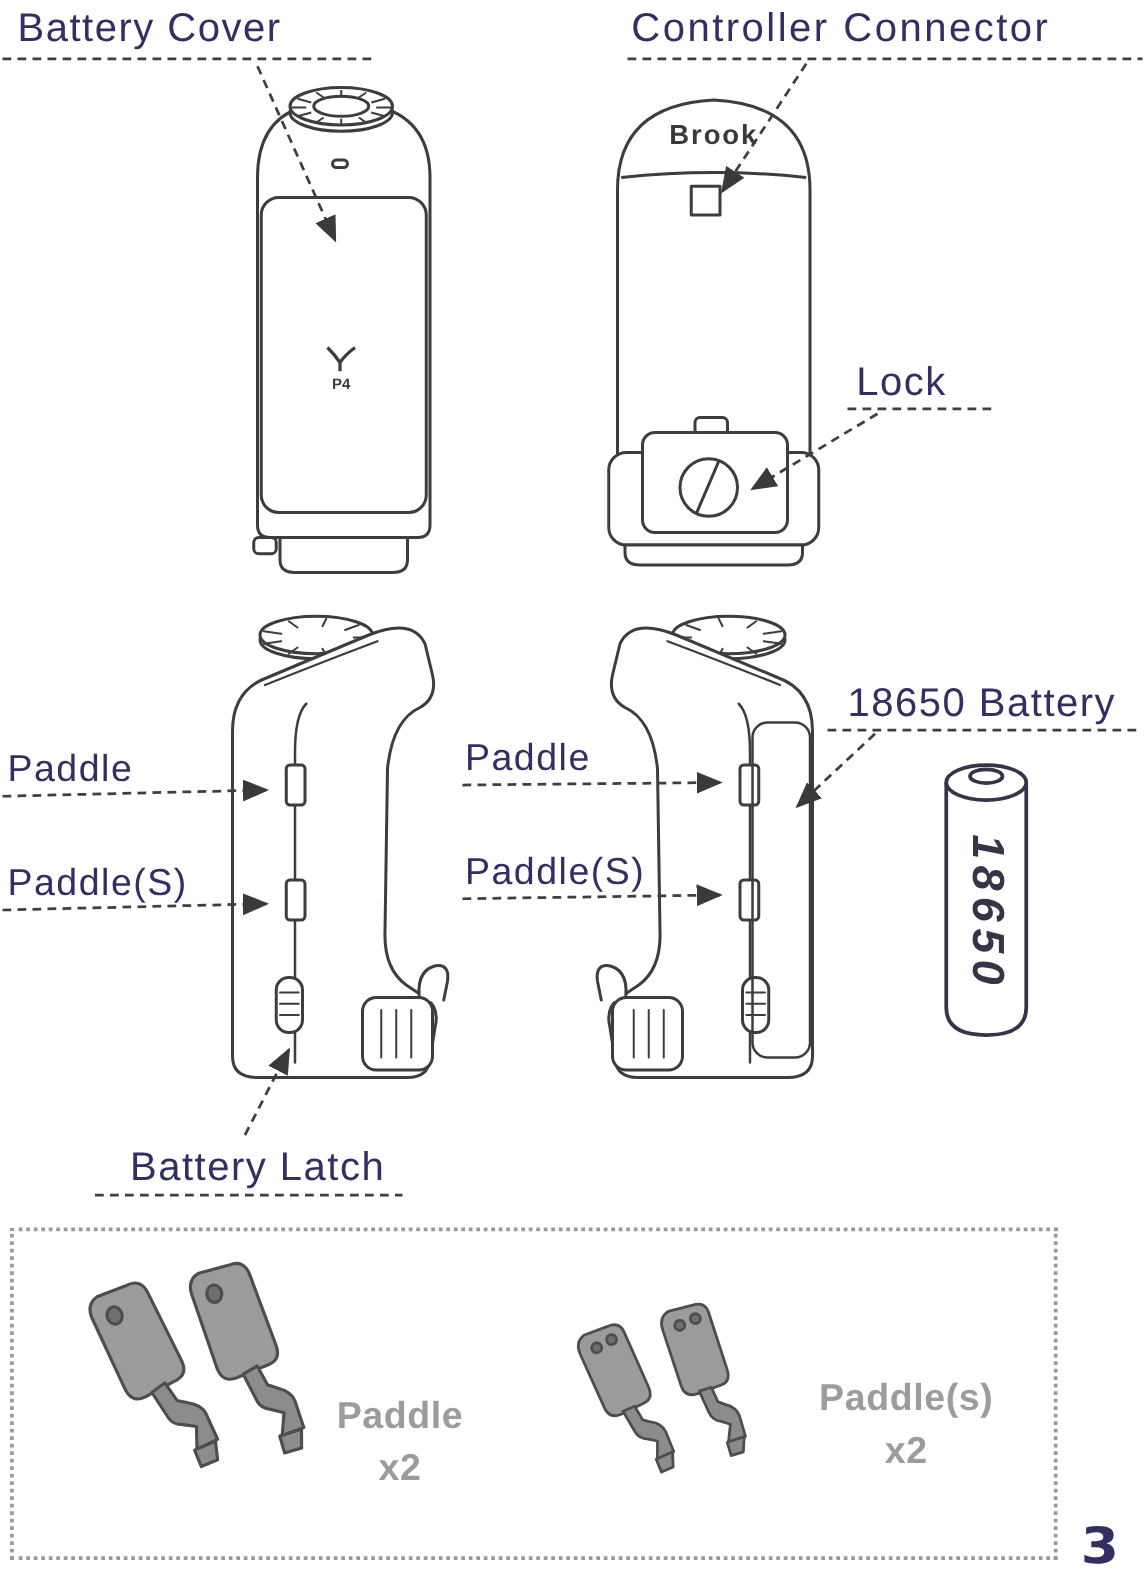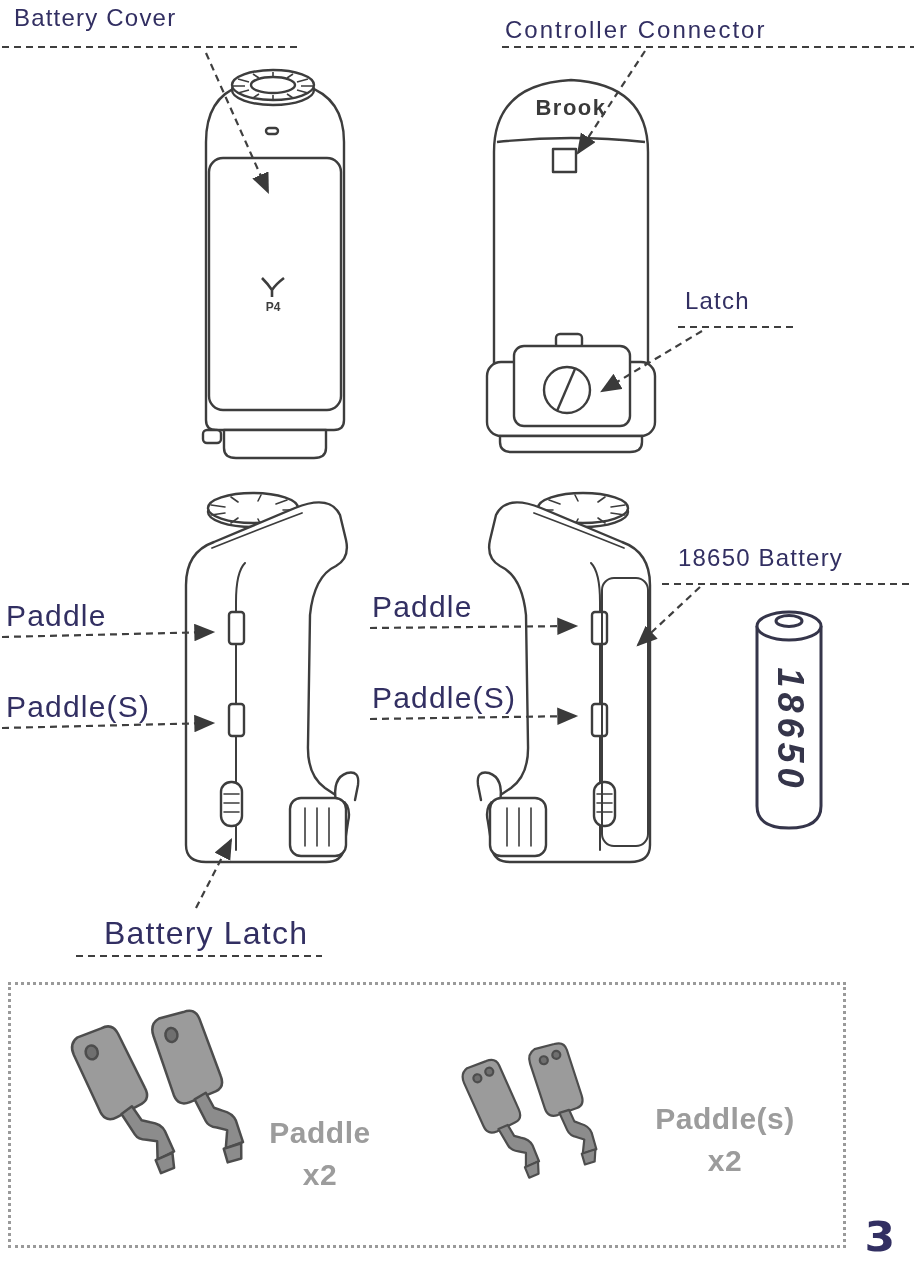--- a/index.html
+++ b/index.html
@@ -3,21 +3,21 @@
 <meta charset="utf-8">
 <style>
   * { margin:0; padding:0; box-sizing:border-box; }
   html,body { background:#ffffff; }
   .page {
     position:relative; width:916px; height:1261px; background:#ffffff;
     font-family:"Liberation Sans", sans-serif; overflow:hidden;
   }
   .art { position:absolute; left:0; top:0; }
   .label {
-    position:absolute; color:#322f62; font-size:24px; letter-spacing:1.2px;
+    position:absolute; color:#322f62; font-size:32px; letter-spacing:1.2px;
     white-space:nowrap; font-weight:400;
   }
   .label.small { font-size:30px; }
   .gray-label {
     position:absolute; color:#9c9c9c; font-weight:bold; font-size:30px;
     text-align:center; line-height:1.4; letter-spacing:0.5px;
   }
   .parts-box {
     position:absolute; left:8px; top:982px; width:838px; height:266px;
     border:3px dotted #9a9a9a; background:transparent;
@@ -133,22 +133,22 @@
 
     <g>
       <use href="#padL" transform="translate(66,1032) rotate(-14)"></use>
       <use href="#padL" transform="translate(148,1012) rotate(-8)"></use>
       <use href="#padS" transform="translate(458,1064) rotate(-12)"></use>
       <use href="#padS" transform="translate(526,1044) rotate(-6)"></use>
     </g>
   </svg>
 
   <div class="label" style="left:14px; top:4px;">Battery Cover</div>
-  <div class="label" style="left:505px; top:16px; letter-spacing:2px;">Controller Connector</div>
-  <div class="label" style="left:685px; top:287px;">Latch</div>
+  <div class="label" style="left:505px; top:4px; letter-spacing:2px;">Controller Connector</div>
+  <div class="label" style="left:685px; top:287px;">Lock</div>
   <div class="label small" style="left:6px; top:599px;">Paddle</div>
   <div class="label small" style="left:6px; top:690px;">Paddle(S)</div>
   <div class="label small" style="left:372px; top:590px;">Paddle</div>
   <div class="label small" style="left:372px; top:681px;">Paddle(S)</div>
   <div class="label" style="left:678px; top:544px;">18650 Battery</div>
   <div class="label" style="left:104px; top:915px; font-size:32px;">Battery Latch</div>
 
   <div class="gray-label" style="left:250px; top:1112px; width:140px;">
     <div>Paddle</div>
     <div>x2</div>

